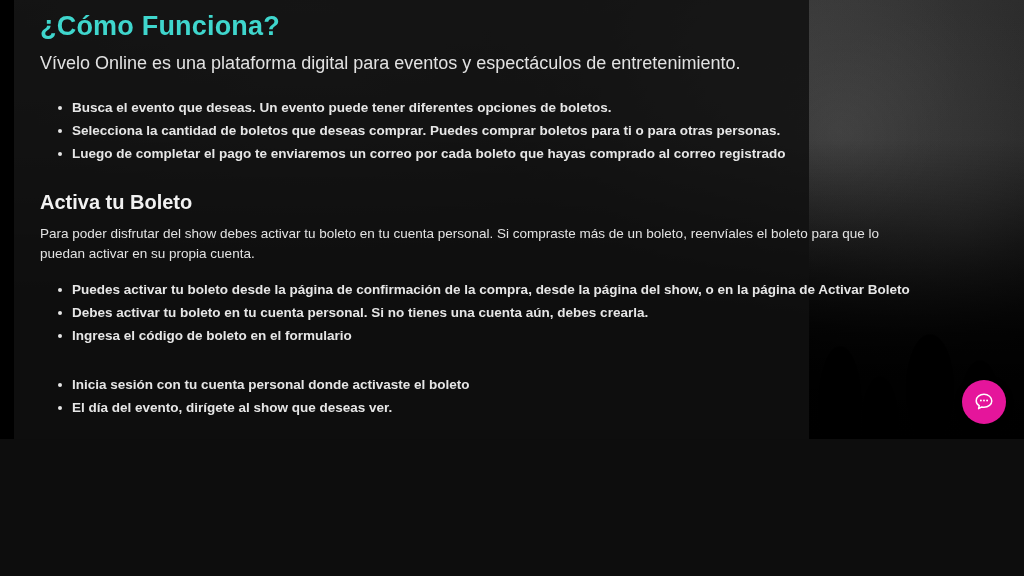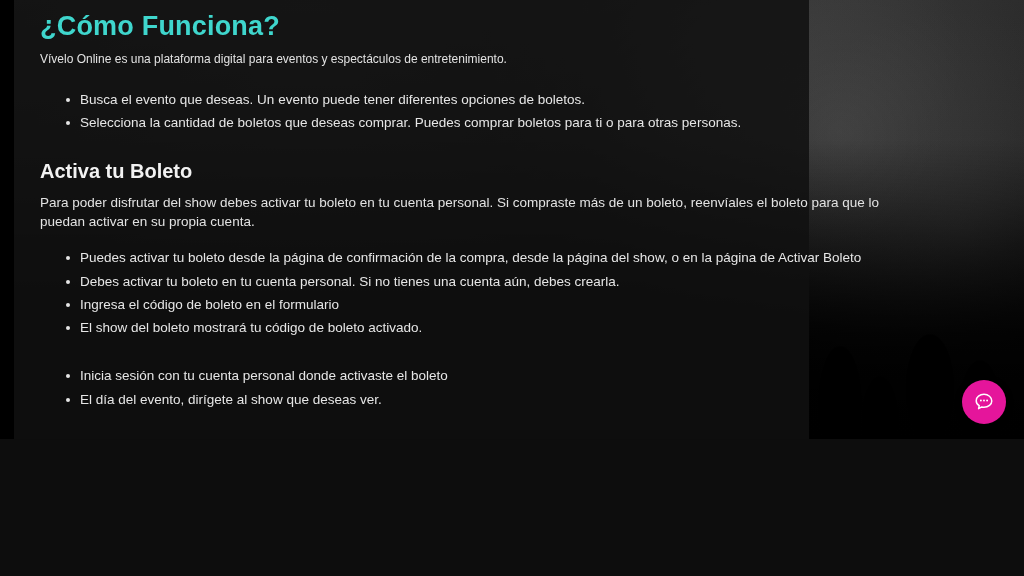--- a/index.html
+++ b/index.html
@@ -66,21 +66,21 @@
   .page-title {
     font-size: 27px;
     font-weight: bold;
     color: #3fd6cd;
     letter-spacing: 0.2px;
     margin: 0 0 9px 0;
     line-height: 1.2;
   }
 
   .intro {
-    font-size: 12px;
+    font-size: 18px;
     color: #e2e2e2;
     margin: 0 0 22px 0;
     line-height: 1.35;
   }
 
   .section {
     margin-bottom: 21px;
   }
   .section-title {
     font-size: 20px;
@@ -92,22 +92,23 @@
   .section-lead {
     font-size: 13.5px;
     color: #e2e2e2;
     margin: 0 0 17px 0;
     line-height: 1.42;
     max-width: 862px;
   }
 
   ul.bullets {
     list-style: none;
-    margin: 8px;
+    margin: 0;
     padding: 0 0 0 32px;
+    font-weight: bold;
   }
   ul.bullets li {
     position: relative;
     font-size: 13.5px;
     color: #e6e6e6;
     line-height: 1.5;
     margin-bottom: 3px;
     max-width: 862px;
   }
   ul.bullets li::before {
@@ -164,31 +165,31 @@
 
   <div class="content">
 
     <h1 class="page-title">¿Cómo Funciona?</h1>
     <p class="intro">Vívelo Online es una plataforma digital para eventos y espectáculos de entretenimiento.</p>
 
     <div class="section compra">
       <ul class="bullets">
         <li>Busca el evento que deseas. Un evento puede tener diferentes opciones de boletos.</li>
         <li>Selecciona la cantidad de boletos que deseas comprar. Puedes comprar boletos para ti o para otras personas.</li>
+        <li>Luego de completar el pago te enviaremos un correo por cada boleto que hayas comprado al correo registrado</li>
       </ul>
     </div>
 
     <div class="section activa">
       <h2 class="section-title">Activa tu Boleto</h2>
       <p class="section-lead">Para poder disfrutar del show debes activar tu boleto en tu cuenta personal. Si compraste más de un boleto, reenvíales el boleto para que lo puedan activar en su propia cuenta.</p>
       <ul class="bullets">
         <li>Puedes activar tu boleto desde la página de confirmación de la compra, desde la página del show, o en la página de Activar Boleto</li>
         <li>Debes activar tu boleto en tu cuenta personal. Si no tienes una cuenta aún, debes crearla.</li>
         <li>Ingresa el código de boleto en el formulario</li>
-        <li>El show del boleto mostrará tu código de boleto activado.</li>
       </ul>
     </div>
 
     <div class="section disfruta">
       <ul class="bullets">
         <li>Inicia sesión con tu cuenta personal donde activaste el boleto</li>
         <li>El día del evento, dirígete al show que deseas ver.</li>
       </ul>
     </div>
 

